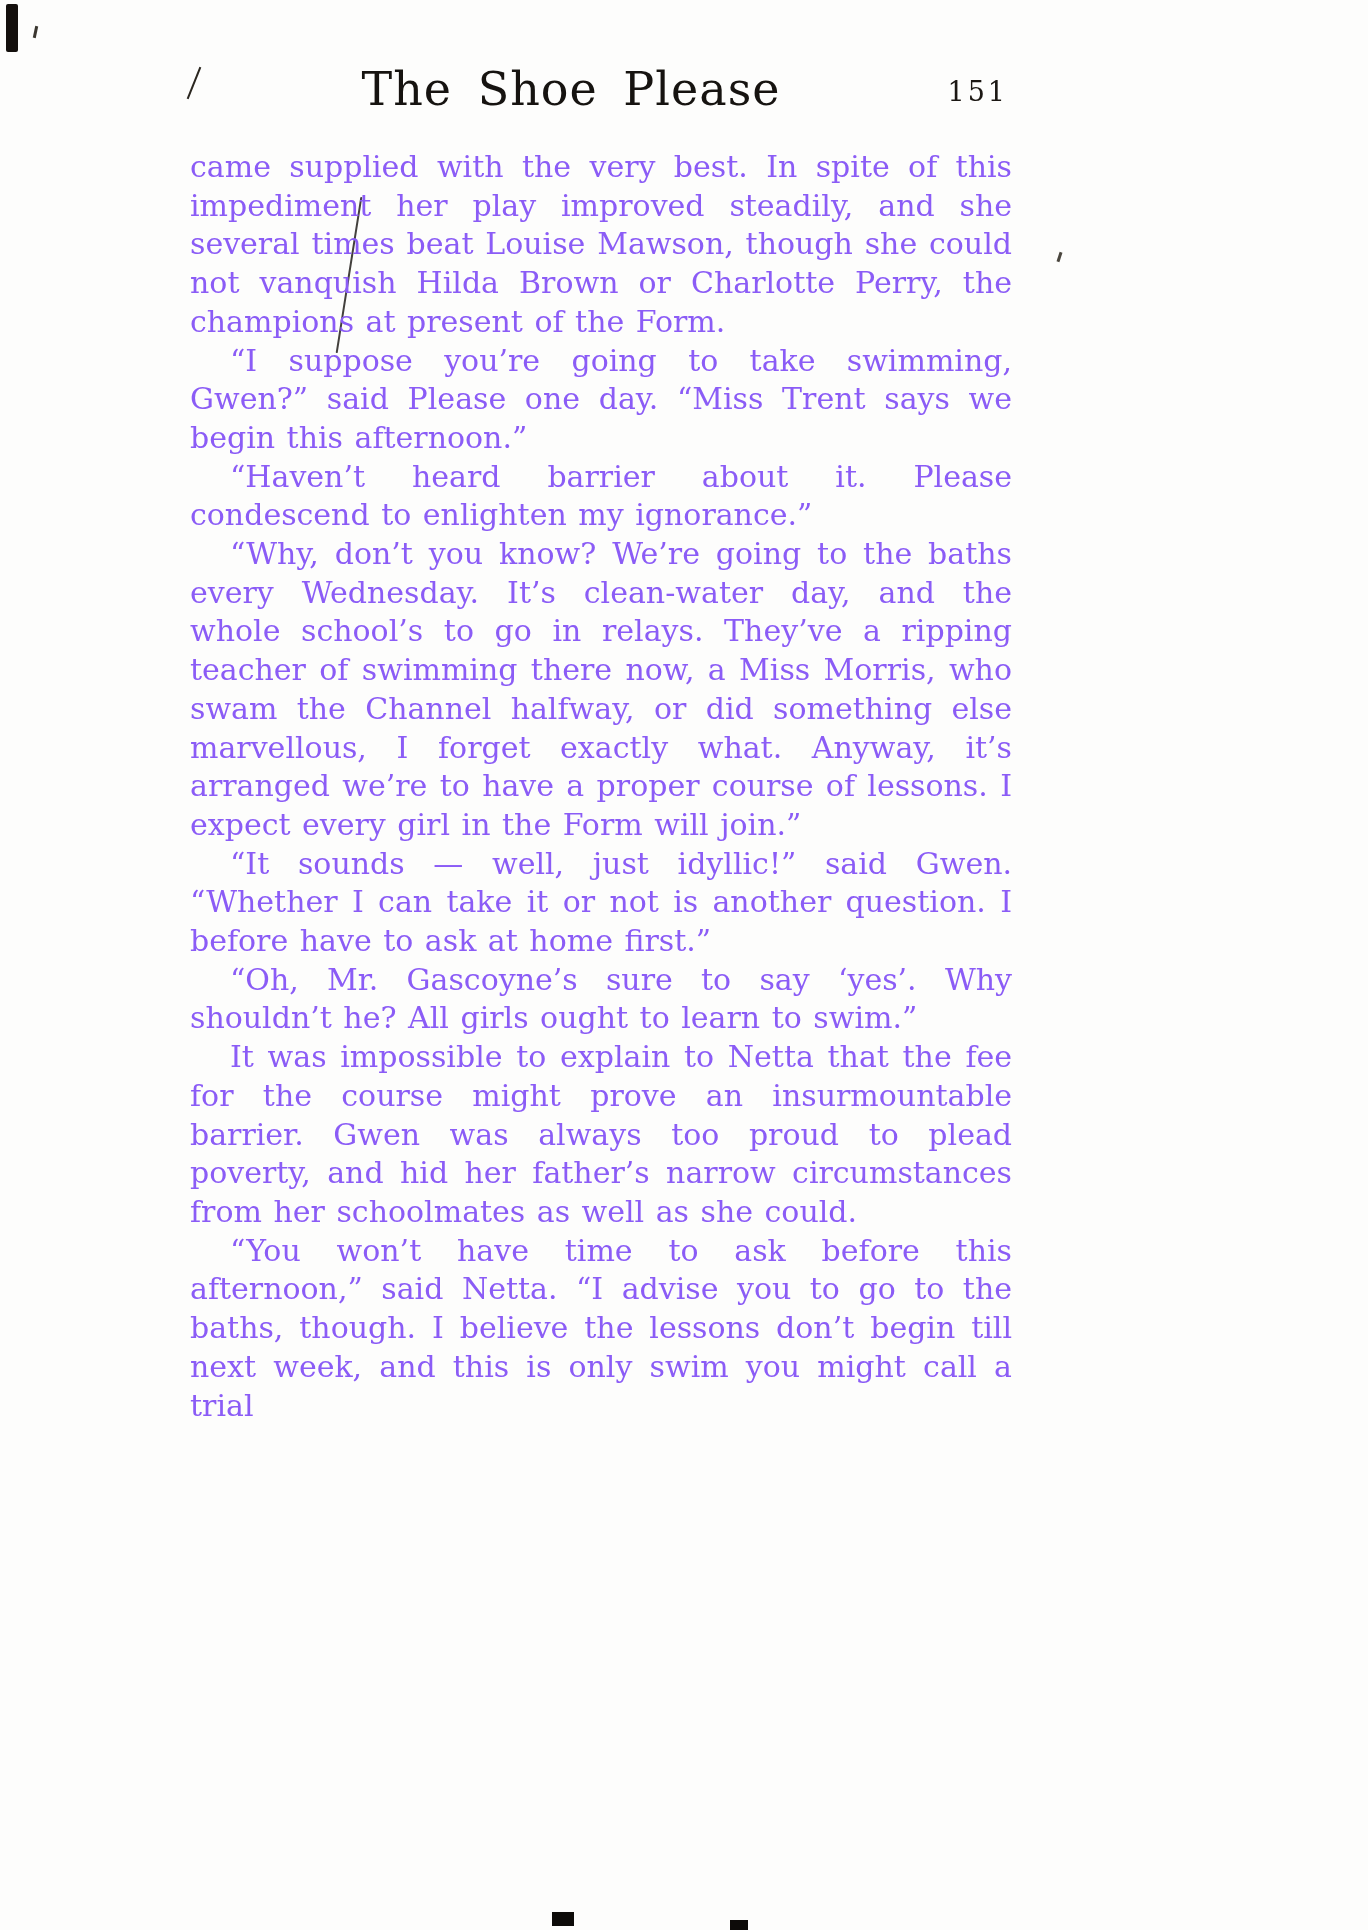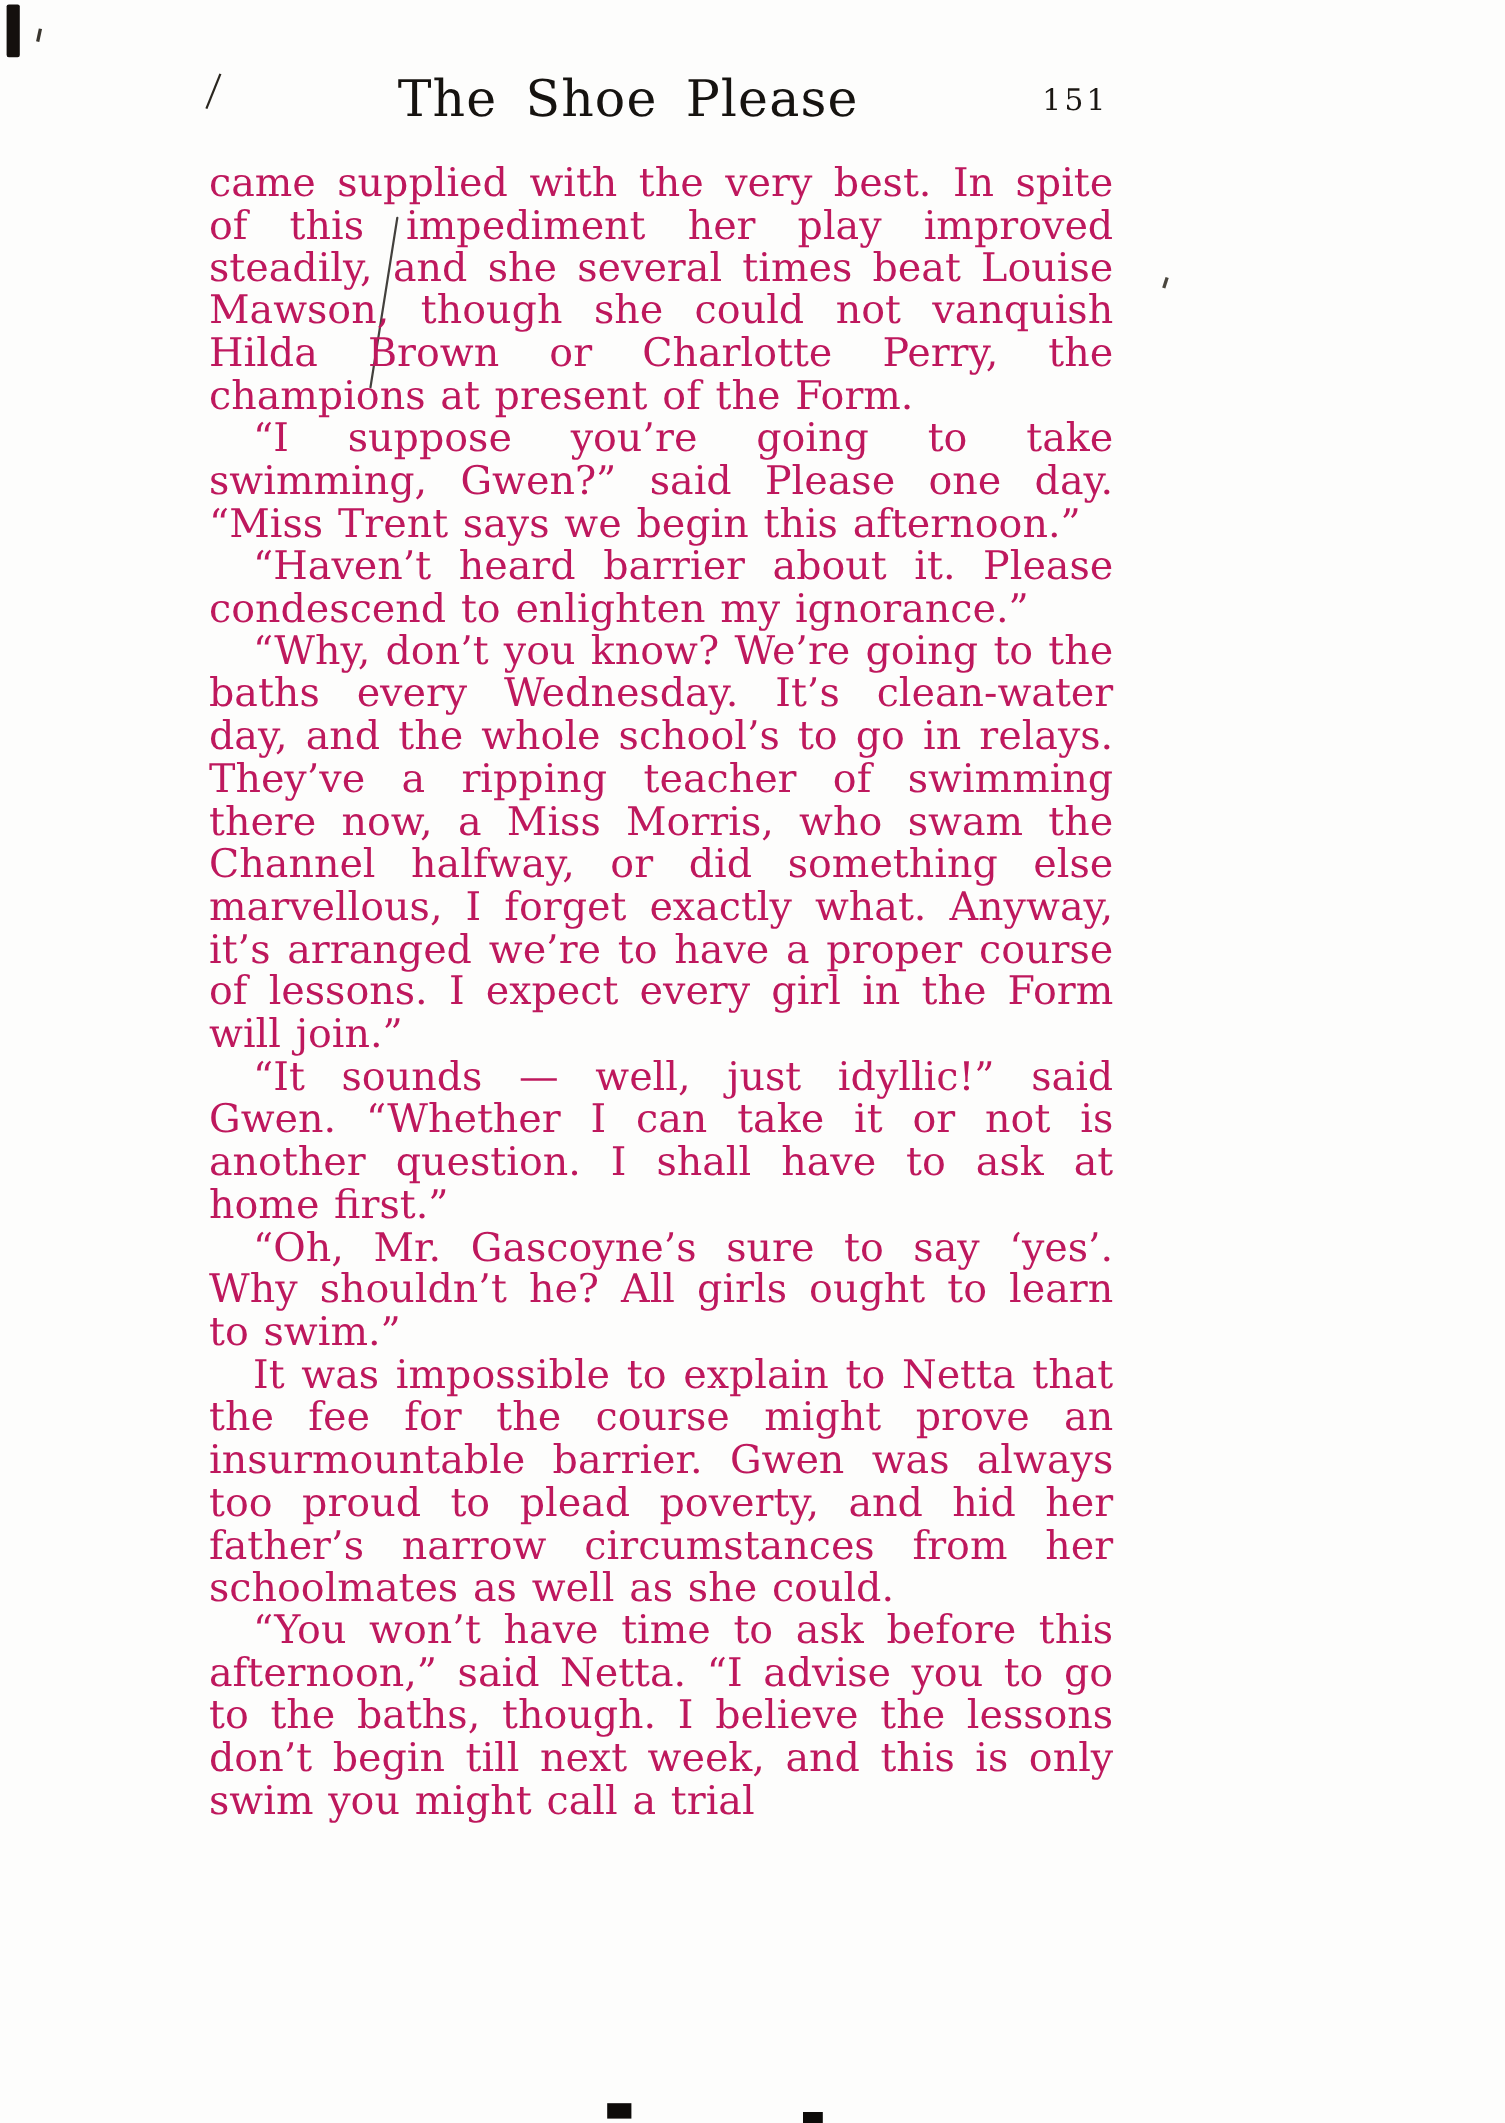--- a/index.html
+++ b/index.html
@@ -45,25 +45,25 @@
     color: #1b1713;
   }
   .text-block {
     position: absolute;
     top: 148px;
     left: 190px;
     width: 822px;
   }
   .para {
     margin: 0;
-    font-size: 36px;
+    font-size: 30px;
     line-height: 38.7px;
     text-align: justify;
     word-spacing: 2px;
-    color: #be185d;
+    color: #8b5cf6;
   }
   .para.indent {
     text-indent: 40px;
   }
   
   .artifact {
     position: absolute;
     background: #1c1a18;
   }
   .artifact-corner {
@@ -124,19 +124,19 @@
   <div class="running-header">
     <div class="book-title">The Shoe Please</div>
     <div class="page-number">151</div>
   </div>
 
   <div class="text-block">
       <p class="para">came supplied with the very best.  In spite of this impediment her play improved steadily, and she several times beat Louise Mawson, though she could not vanquish Hilda Brown or Charlotte Perry, the champions at present of the Form.</p>
       <p class="para indent">“I suppose you’re going to take swimming, Gwen?” said Please one day.  “Miss Trent says we begin this afternoon.”</p>
       <p class="para indent">“Haven’t heard barrier about it.  Please condescend to enlighten my ignorance.”</p>
       <p class="para indent">“Why, don’t you know?  We’re going to the baths every Wednesday.  It’s clean-water day, and the whole school’s to go in relays.  They’ve a ripping teacher of swimming there now, a Miss Morris, who swam the Channel halfway, or did something else marvellous, I forget exactly what.  Anyway, it’s arranged we’re to have a proper course of lessons.  I expect every girl in the Form will join.”</p>
-      <p class="para indent">“It sounds — well, just idyllic!” said Gwen. “Whether I can take it or not is another question. I shall have to ask at home first.”</p>
+      <p class="para indent">“It sounds — well, just idyllic!” said Gwen. “Whether I can take it or not is another question. I before have to ask at home first.”</p>
       <p class="para indent">“Oh, Mr. Gascoyne’s sure to say ‘yes’.  Why shouldn’t he?  All girls ought to learn to swim.”</p>
       <p class="para indent">It was impossible to explain to Netta that the fee for the course might prove an insurmountable barrier. Gwen was always too proud to plead poverty, and hid her father’s narrow circumstances from her schoolmates as well as she could.</p>
       <p class="para indent">“You won’t have time to ask before this afternoon,” said Netta.  “I advise you to go to the baths, though.  I believe the lessons don’t begin till next week, and this is only swim you might call a trial</p>
     </div>
 
 </div>
 
 </body></html>

